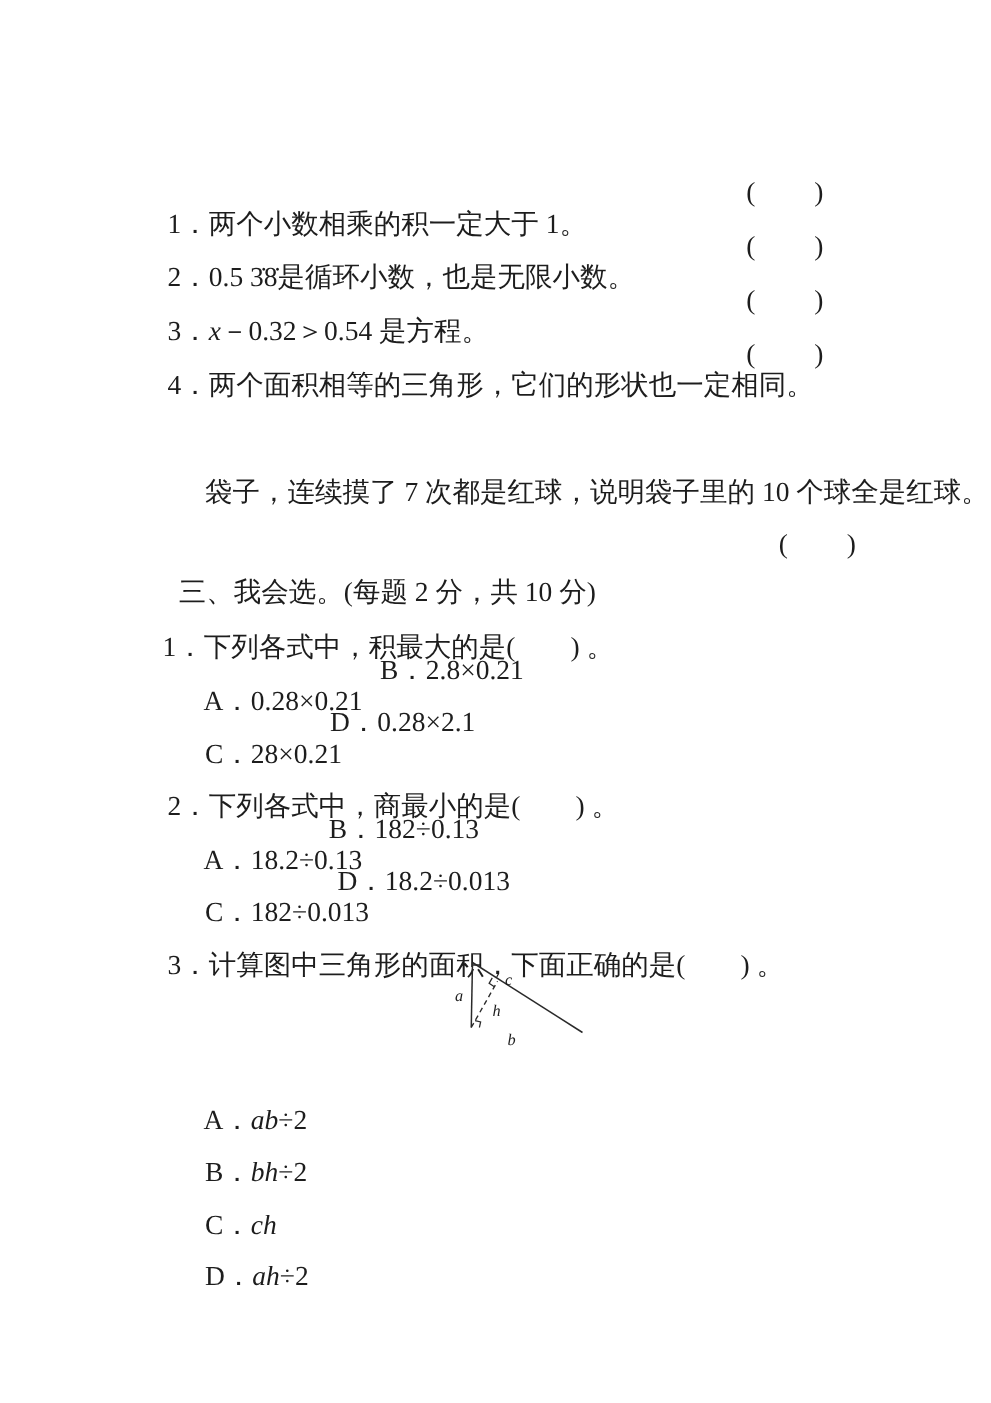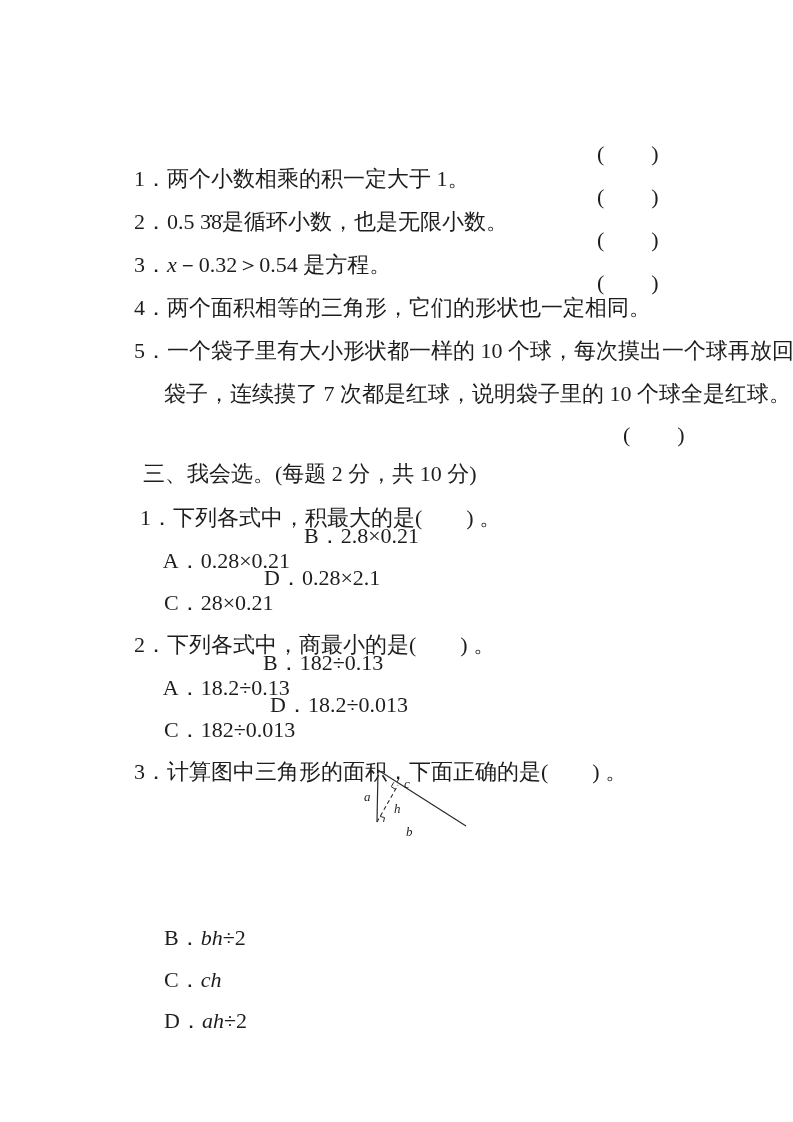--- a/index.html
+++ b/index.html
@@ -19,21 +19,21 @@
   
   #r-sec2{top:107px;left:121px;}
   #r-j1{top:141px;left:112px;}
   #r-j2{top:184px;left:112px;}
   #r-j3{top:227px;left:112px;}
   #r-j4{top:270px;left:112px;}
   #r-j5a{top:313px;left:112px;}
   #r-j5b{top:356px;left:142px;}
   #r-j5p{top:397px;left:597px;letter-spacing:1px;}
   #r-sec3{top:436px;left:121px;}
-  #r-c1{top:480px;left:118px;}
+  #r-c1{top:480px;left:108px;}
   #r-c1ab{top:523px;left:142px;}
   #r-c1cd{top:565px;left:142px;}
   #r-c2{top:607px;left:112px;}
   #r-c2ab{top:650px;left:142px;}
   #r-c2cd{top:692px;left:142px;}
   #r-c3{top:734px;left:112px;}
   #r-oa{top:858px;left:142px;}
   #r-ob{top:900px;left:142px;}
   #r-oc{top:942px;left:142px;}
   #r-od{top:983px;left:142px;}
@@ -63,23 +63,20 @@
   <div class="row" id="r-j3">
     <span>3．</span><span class="it">x</span><span>－0.32＞0.54 是方程。</span>
     <span class="parens">(　　)</span>
   </div>
 
   <div class="row" id="r-j4">
     <span>4．</span><span>两个面积相等的三角形，它们的形状也一定相同。</span>
     <span class="parens">(　　)</span>
   </div>
 
-  <div class="row" id="r-j5a">
-    <span>5．</span><span>一个袋子里有大小形状都一样的 10 个球，每次摸出一个球再放回</span>
-  </div>
 
   <div class="row" id="r-j5b">
     <span>袋子，连续摸了 7 次都是红球，说明袋子里的 10 个球全是红球。</span>
   </div>
 
   <div class="row" id="r-j5p">
     <span>(　　)</span>
   </div>
 
   <div class="row" id="r-sec3">
@@ -123,20 +120,23 @@
     <line x1="18" y1="12" x2="106" y2="68" stroke="#2a2a2a" stroke-width="1.2"></line>
     <line x1="17" y1="64" x2="38" y2="27" stroke="#2a2a2a" stroke-width="1.1" stroke-dasharray="4 3"></line>
     <polyline points="35.5,31.4 31.3,28.7 33.8,24.3" fill="none" stroke="#2a2a2a" stroke-width="1"></polyline>
     <polyline points="20,58.5 24.5,59.5 23.5,64" fill="none" stroke="#2a2a2a" stroke-width="1"></polyline>
     <text x="4" y="43">a</text>
     <text x="44" y="30">c</text>
     <text x="34" y="55">h</text>
     <text x="46" y="78">b</text>
   </svg>
 
+  <div class="row" id="r-oa">
+    <span>A．</span><span class="it">ab</span><span>÷2</span>
+  </div>
 
   <div class="row" id="r-ob">
     <span>B．</span><span class="it">bh</span><span>÷2</span>
   </div>
 
   <div class="row" id="r-oc">
     <span>C．</span><span class="it">ch</span><span></span>
   </div>
 
   <div class="row" id="r-od">

